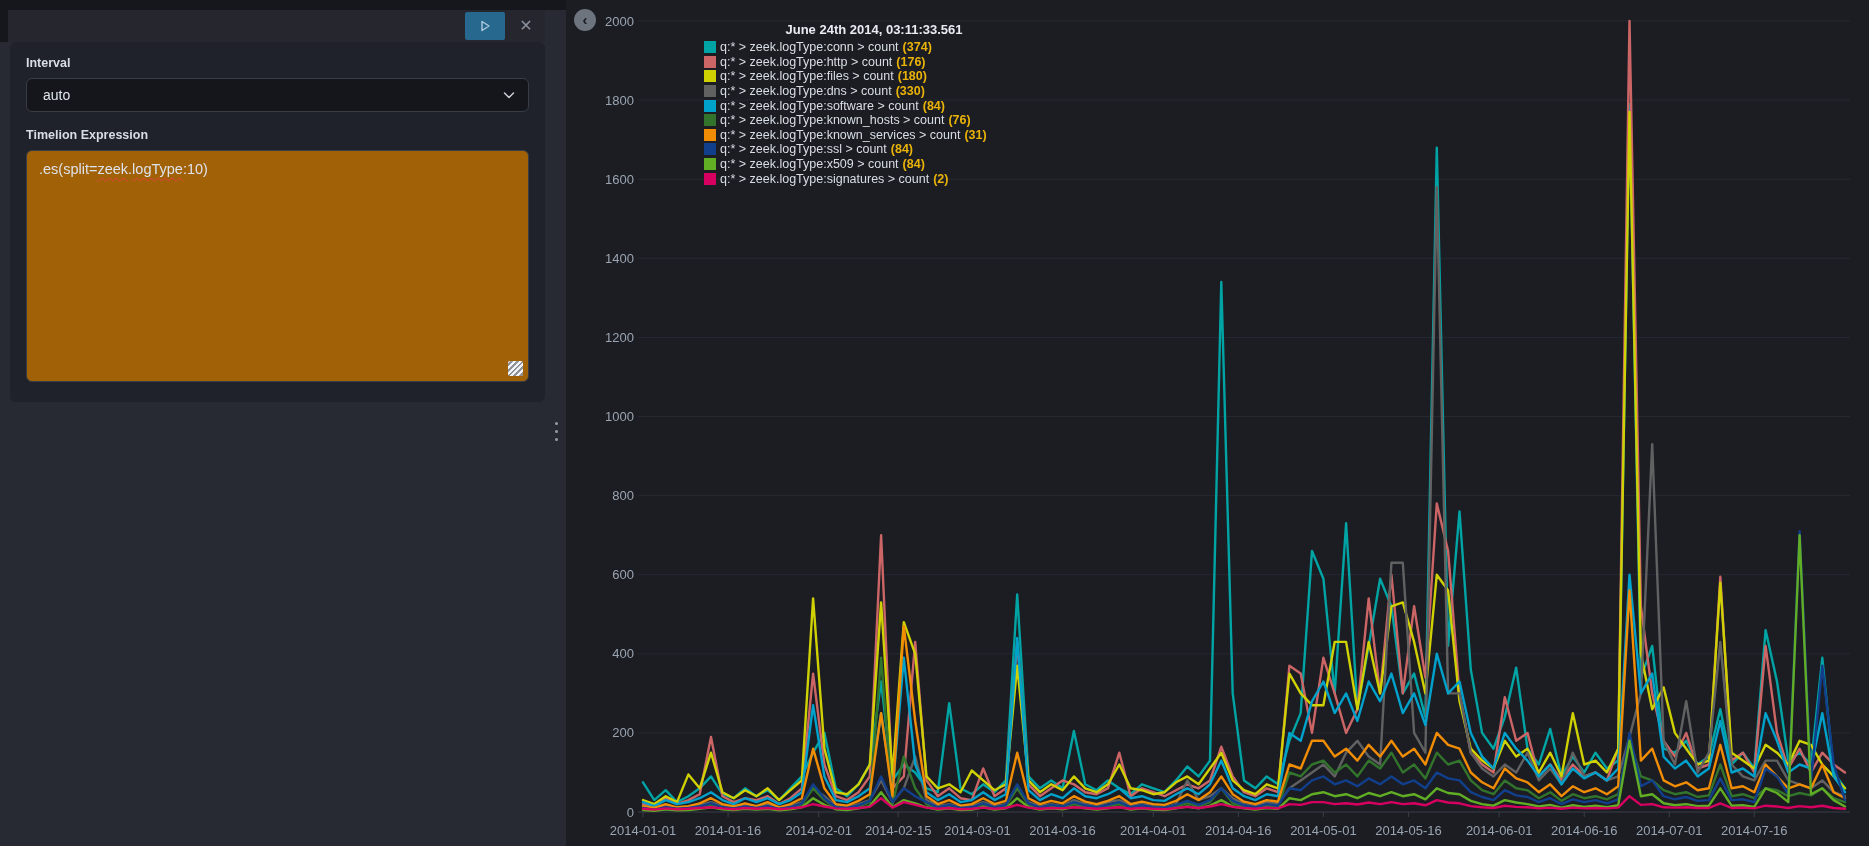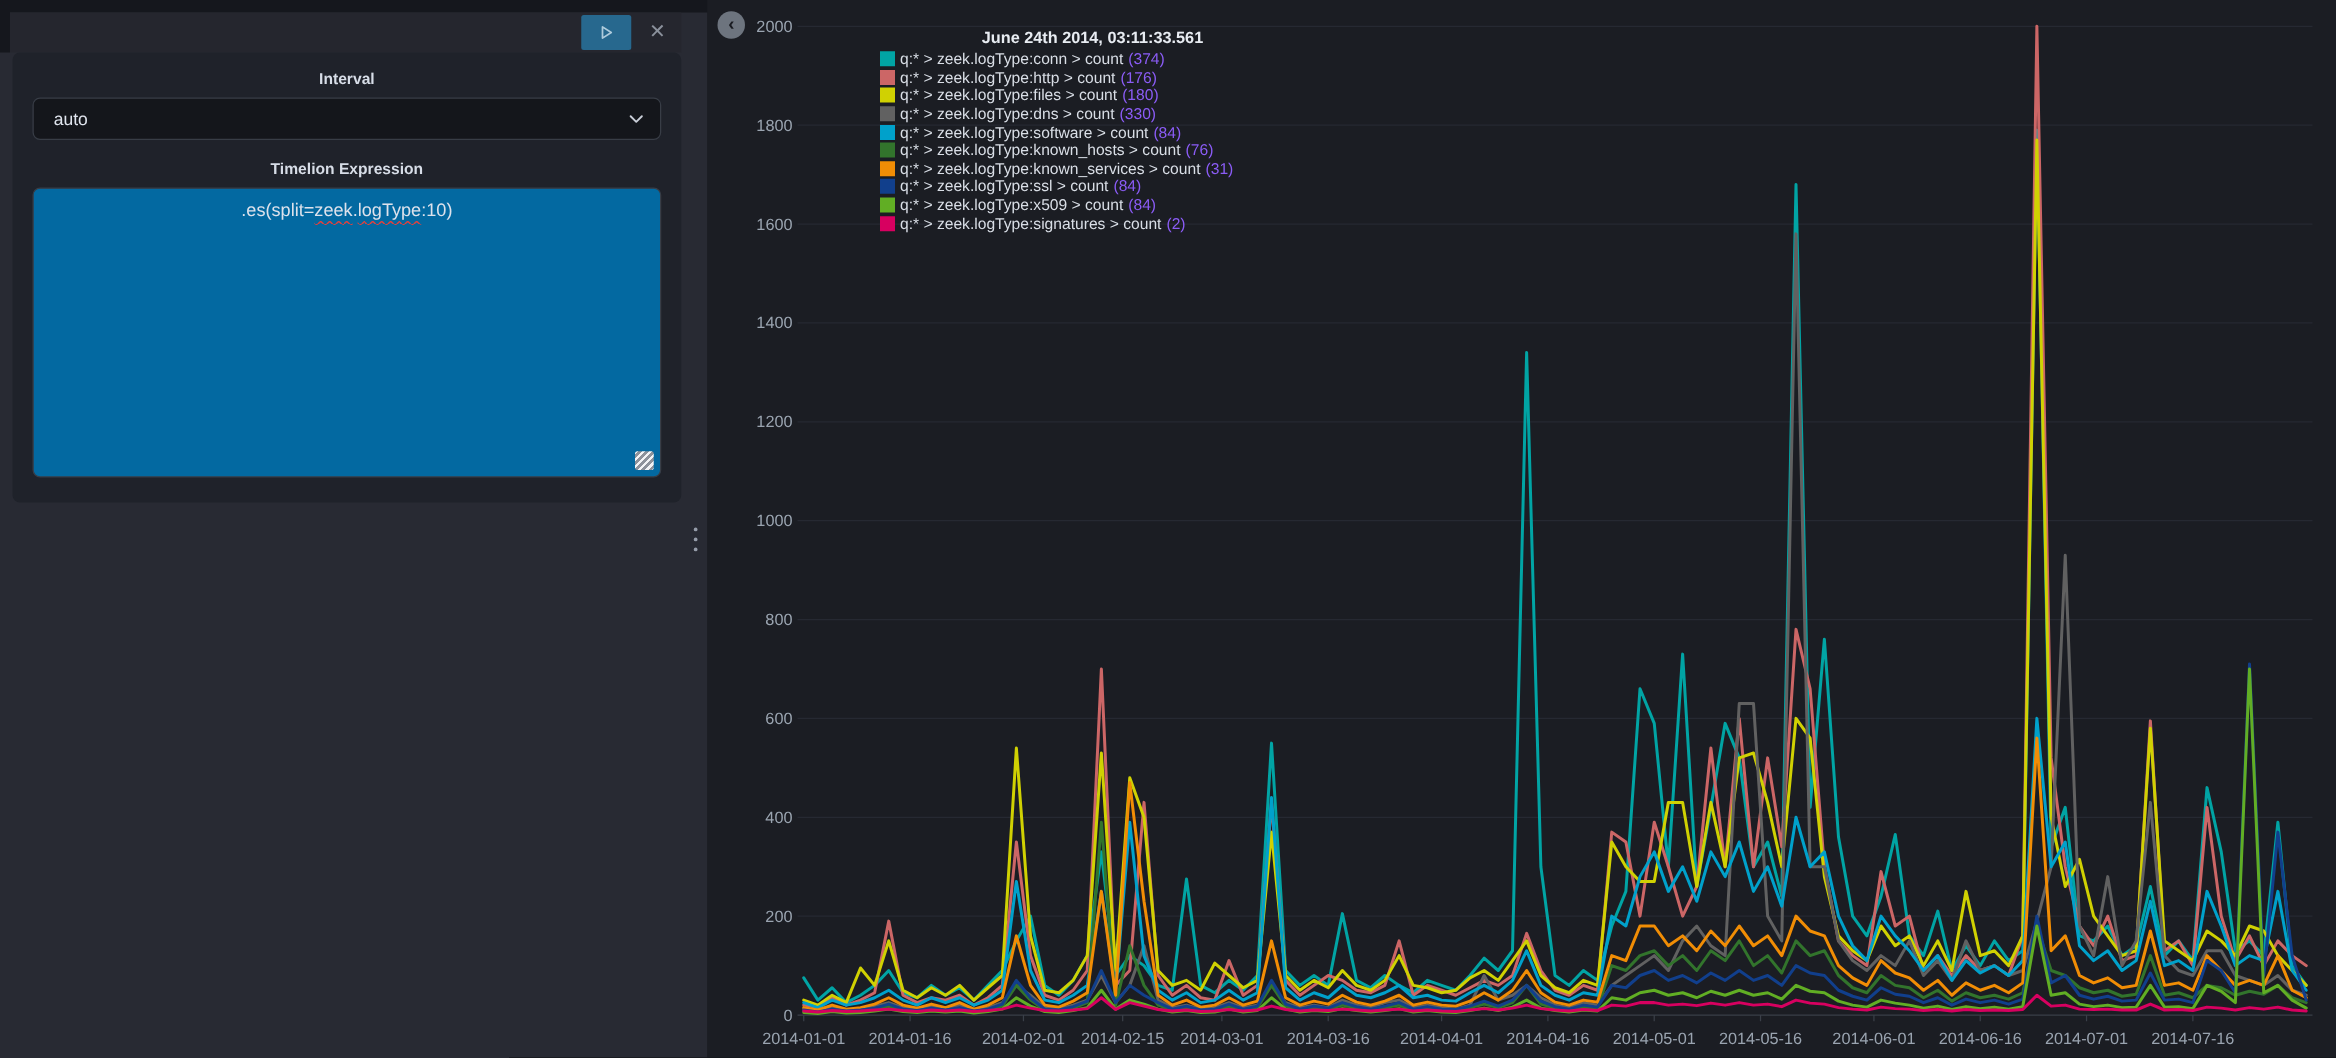--- a/index.html
+++ b/index.html
@@ -12,28 +12,28 @@
   .editor-top-edge { position:absolute; left:0; top:0; width:566px; height:10px; background:#15171d; }
   .editor-left-edge { position:absolute; left:0; top:0; width:8px; height:42px; background:#15171d; }
   .editor-header { position:absolute; left:8px; top:10px; width:537px; height:32px;
     background:#25262e; display:flex; align-items:center; justify-content:flex-end; gap:4px; padding-right:2px; }
   .run-btn { width:40px; height:28px; background:#27688e; border:none; border-radius:2px;
     display:flex; align-items:center; justify-content:center; cursor:pointer; }
   .run-btn svg { display:block; }
   .close-btn { width:34px; height:28px; background:transparent; border:none; color:#8b919c;
     font-size:16px; line-height:28px; cursor:pointer; }
   .form-card { position:absolute; left:10px; top:42px; width:535px; height:360px;
-    background:#1f222a; border-radius:6px; padding:14px 16px;text-align:center; }
+    background:#1f222a; border-radius:6px; padding:14px 16px; }
   .field-label { font-size:12.5px; font-weight:bold; color:#d7dde7; margin-bottom:8px; }
   .select-box { position:relative; width:100%; height:34px; background:#14161b;
     border:1px solid #383d46; border-radius:6px; display:flex; align-items:center;
     padding:0 34px 0 16px; cursor:pointer; margin-bottom:16px; }
   .select-value { font-size:14px; color:#e0e5ee; }
   .select-chevron { position:absolute; right:12px; top:9px; color:#c9ced8; }
-  .expr-box { position:relative; width:100%; height:232px; background:#0369a1;
+  .expr-box { position:relative; width:100%; height:232px; background:#a16207;
     border:1px solid #383d46; border-radius:6px; padding:10px 12px;
     font-size:14.5px; color:#dde2ec; cursor:text; }
   .wavy { text-decoration:underline; text-decoration-style:wavy; text-decoration-color:#e4403c;
     text-decoration-thickness:1px; text-underline-offset:3px; }
   .resize-grip { position:absolute; right:5px; bottom:5px; width:15px; height:15px;
     background:repeating-linear-gradient(135deg,#f2f3f5 0 2px,#8d929b 2px 4px);
     border-radius:2px; cursor:nwse-resize; }
   .divider-handle { position:absolute; left:550px; top:418px; width:12px; height:26px;
     display:flex; flex-direction:column; align-items:center; justify-content:center; gap:5px; cursor:col-resize; }
   .divider-handle i { width:3px; height:3px; border-radius:50%; background:#959ca9; display:block; }
@@ -42,21 +42,21 @@
   .chart-pane { position:relative; width:1303px; height:846px; background:#1b1d23; flex:1; }
   .back-btn { position:absolute; left:8px; top:9px; width:22px; height:22px; border-radius:50%;
     background:#6d747e; border:none; color:#191b21; font-size:15px; font-weight:bold;
     line-height:20px; text-align:center; cursor:pointer; padding:0; }
   .chart-svg { position:absolute; left:0; top:0; width:1303px; height:846px; }
   .legend { position:absolute; left:108px; top:22px; width:340px; pointer-events:none;margin-left:30px; }
   .legend-title { font-size:13px; font-weight:bold; color:#e8ecf2; text-align:center; margin-bottom:3px; }
   .legend-item { display:flex; align-items:center; height:14.6px; font-size:12.5px; color:#d9dee6;
     pointer-events:auto; cursor:pointer; }
   .legend-swatch { width:12px; height:12px; margin-right:4px; flex:0 0 12px; }
-  .legend-count { font-weight:normal; color:#8b5cf6; margin-left:4px; }
+  .legend-count { font-weight:bold; color:#eab308; margin-left:4px; }
 </style>
 </head>
 <body>
 
 <div class="app">
 
   <div class="editor-pane">
     <div class="editor-top-edge"></div>
     <div class="editor-left-edge"></div>
 

